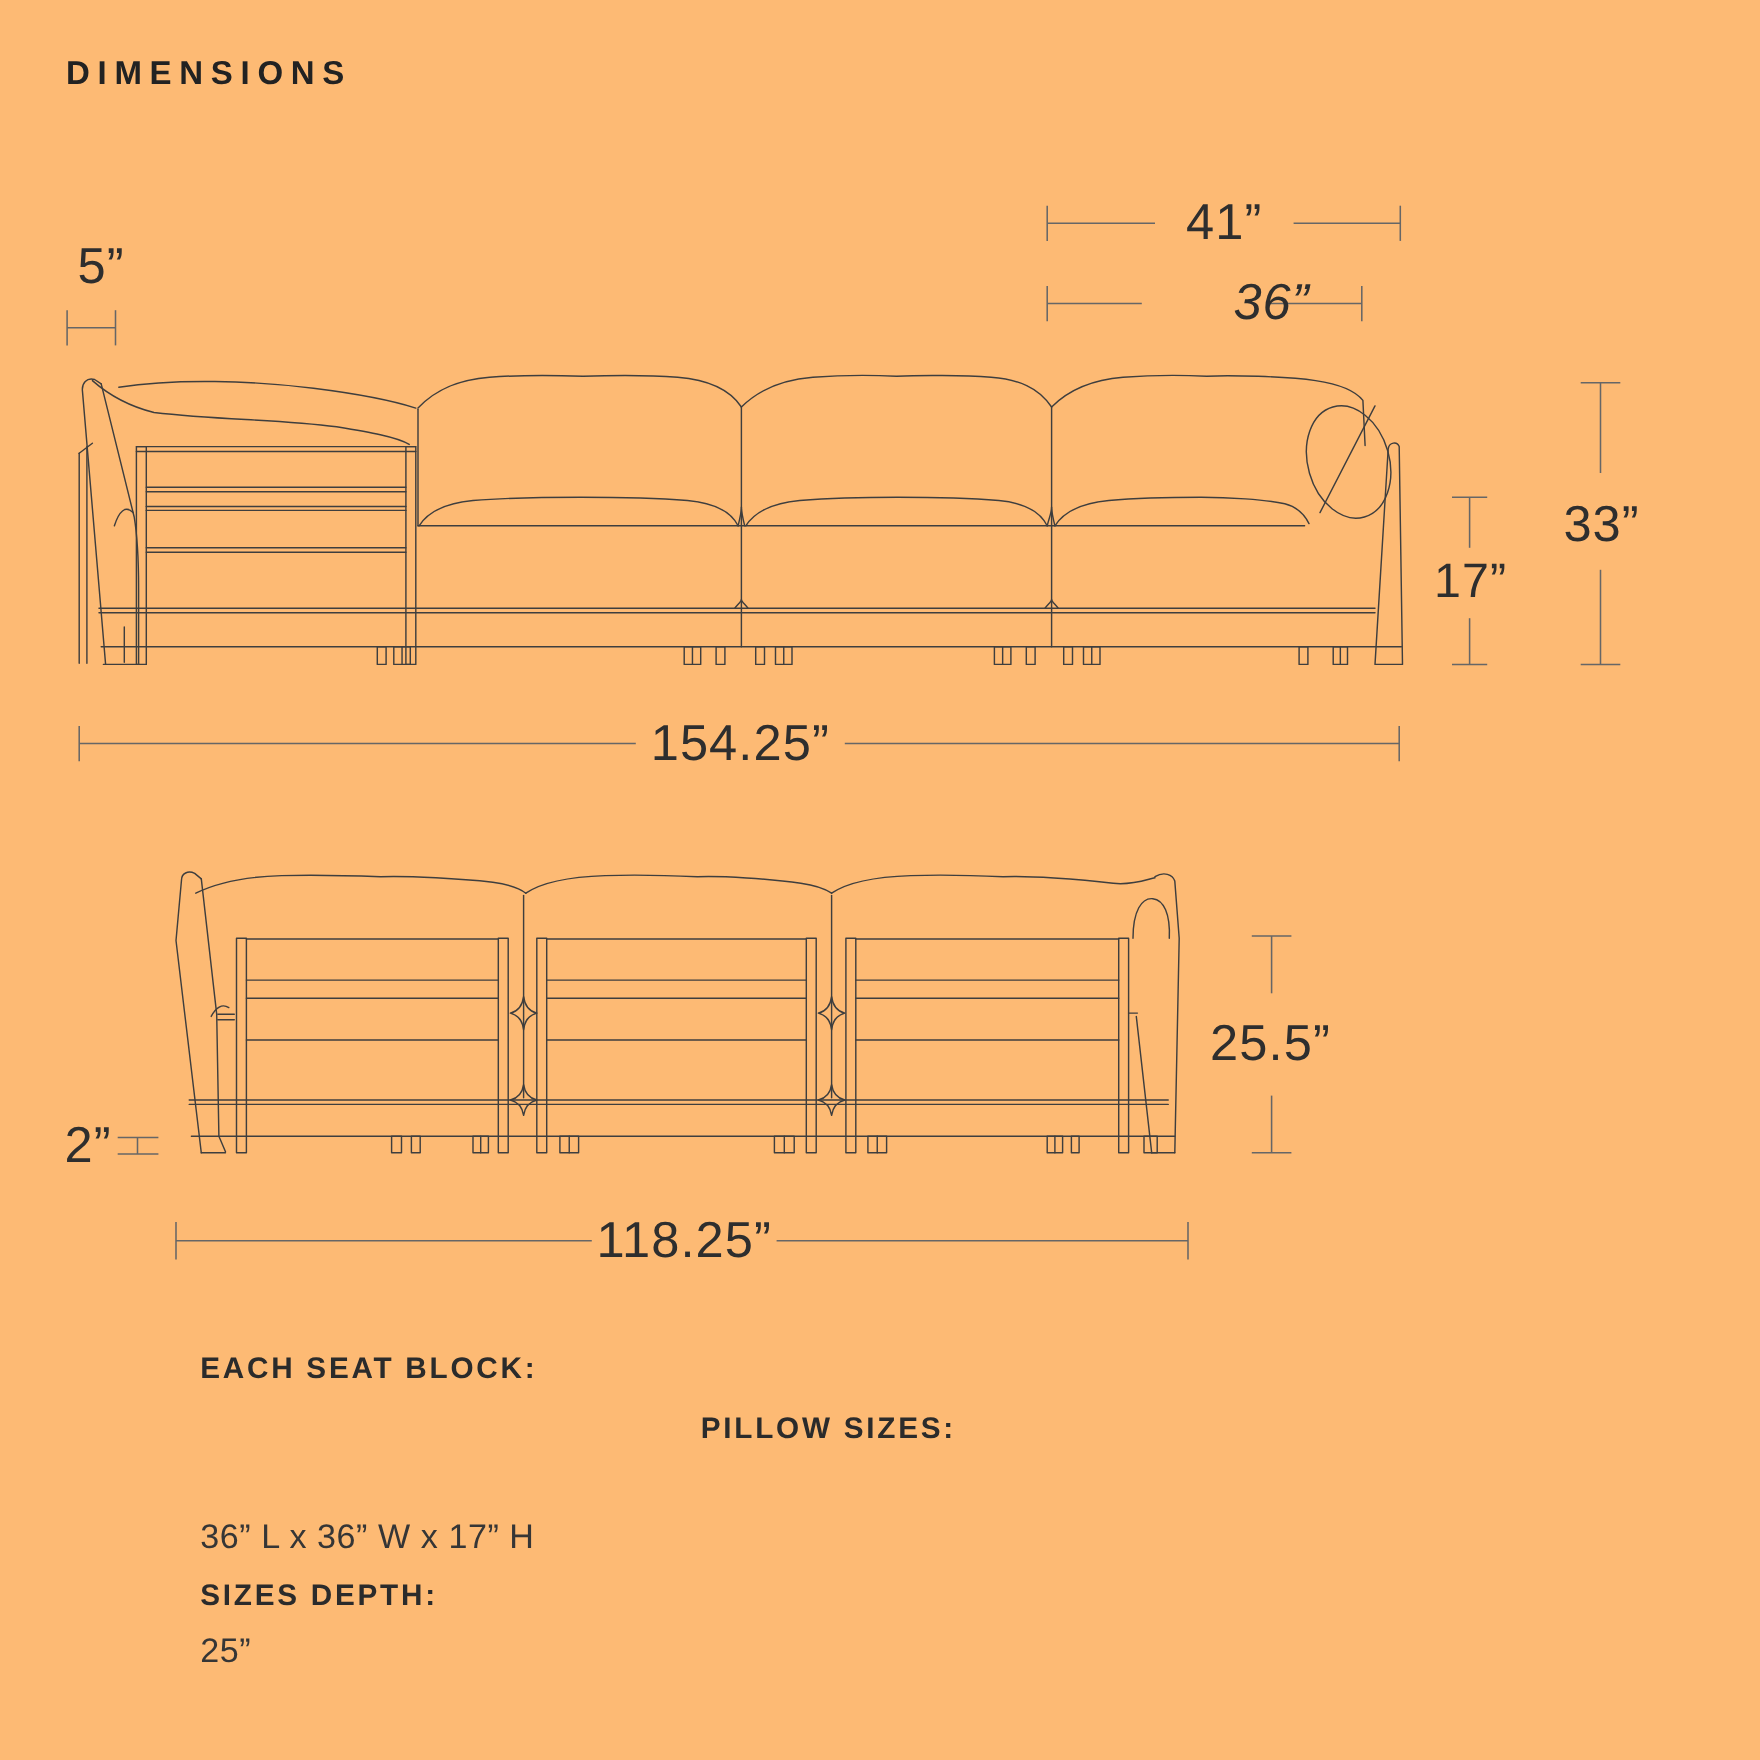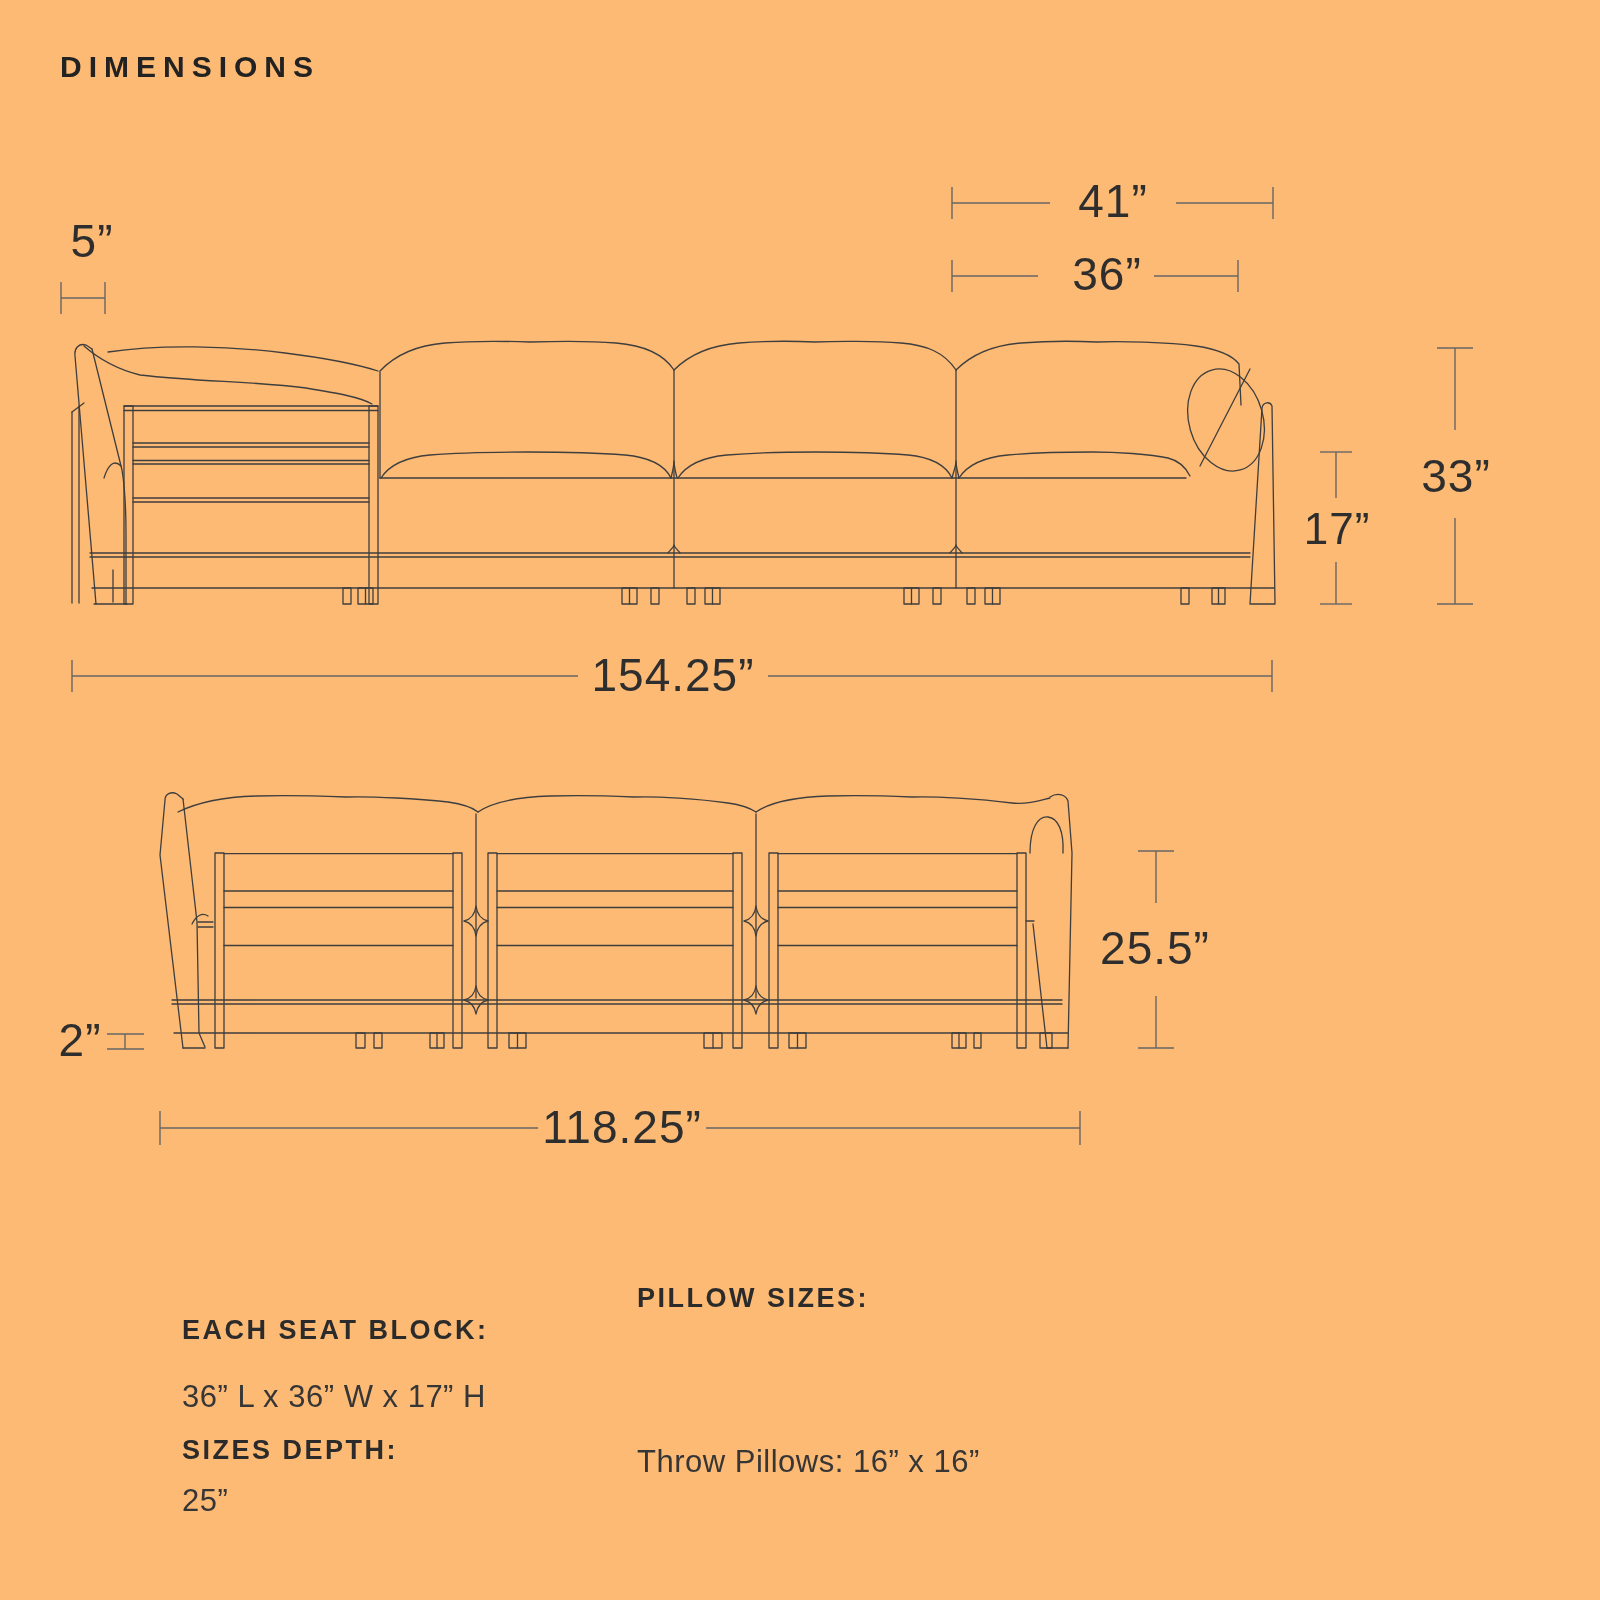--- a/index.html
+++ b/index.html
@@ -260,30 +260,29 @@
         <path d="M160,1111 V1145"></path>
           <path d="M1080,1111 V1145"></path>
       </g>
     </g>
   </svg>
 
   <div class="page-title">DIMENSIONS</div>
 
   <div class="dim-label" style="left:92px;top:241px;">5”</div>
   <div class="dim-label" style="left:1113px;top:201px;">41”</div>
-  <div class="dim-label" style="left:1107px;top:274px;">36”</div>
+  <div class="dim-label" style="left:1156px;top:274px;font-style:italic;">36”</div>
   <div class="dim-label" style="left:1456px;top:476px;text-align:right;">33”</div>
   <div class="dim-label small" style="left:1337px;top:529px;">17”</div>
   <div class="dim-label" style="left:673px;top:675px;">154.25”</div>
 
   <div class="dim-label" style="left:80px;top:1040px;">2”</div>
   <div class="dim-label" style="left:1155px;top:948px;">25.5”</div>
   <div class="dim-label" style="left:622px;top:1127px;">118.25”</div>
 
-  <div class="spec-heading" style="left:182px;top:1316px;">EACH SEAT BLOCK:</div>
+  <div class="spec-heading" style="left:182px;top:1230px;">EACH SEAT BLOCK:</div>
   <div class="spec-value" style="left:182px;top:1380px;">36” L x 36” W x 17” H</div>
   <div class="spec-heading" style="left:182px;top:1436px;">SIZES DEPTH:</div>
   <div class="spec-value" style="left:182px;top:1484px;">25”</div>
 
   <div class="spec-heading" style="left:637px;top:1284px;">PILLOW SIZES:</div>
-  <div class="spec-value" style="left:637px;top:1445px;">Throw Pillows: 16” x 16”</div>
 
 </div>
 
 </body></html>

